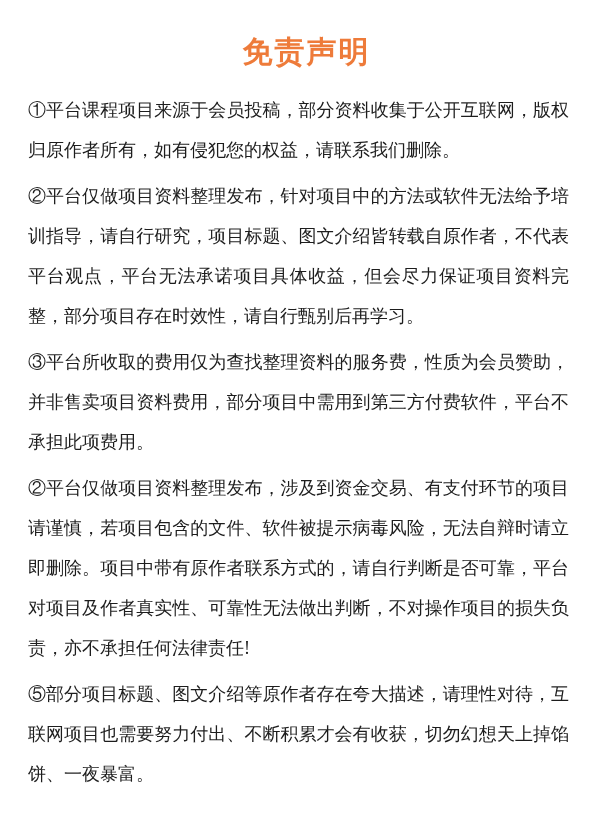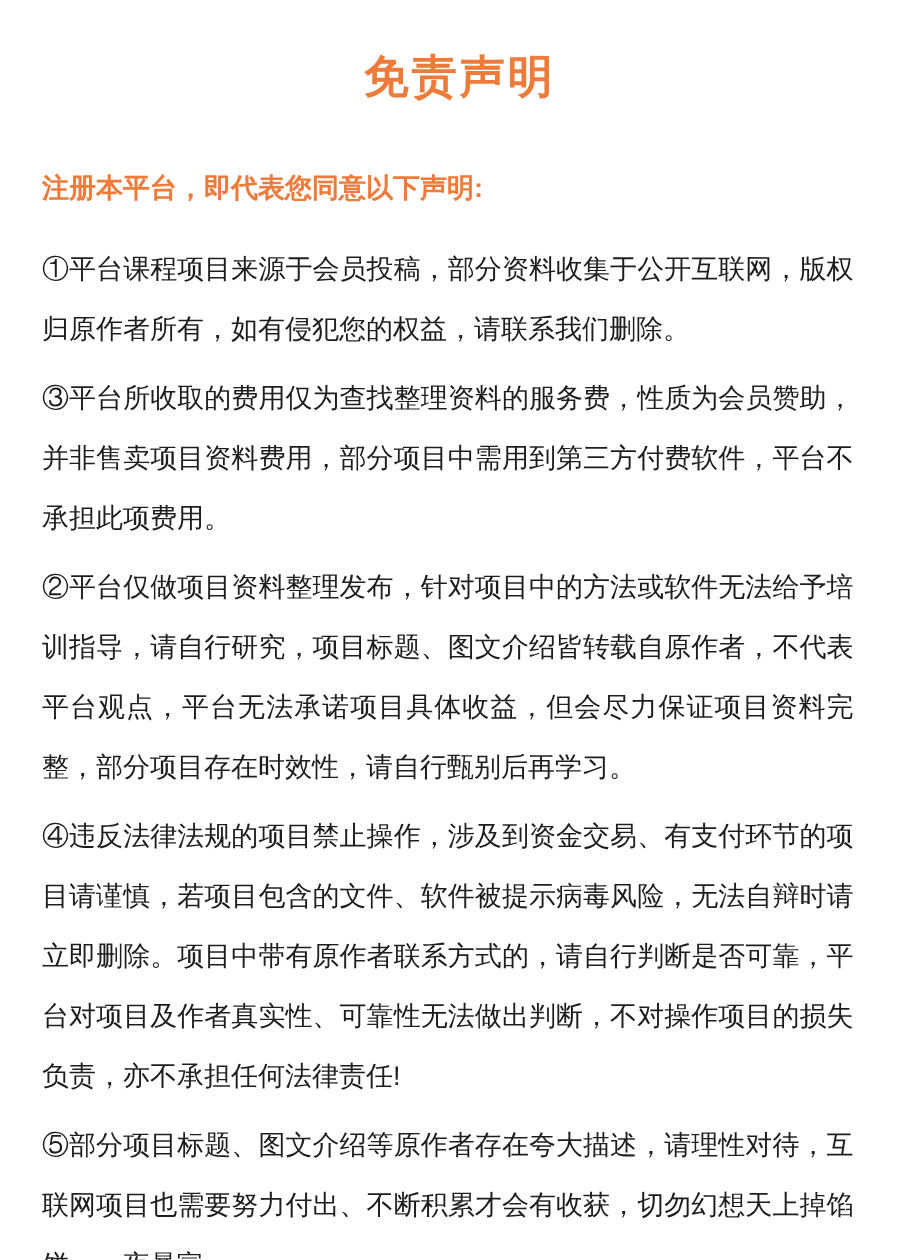--- a/index.html
+++ b/index.html
@@ -6,21 +6,21 @@
     margin: 0;
     padding: 0;
     background: #ffffff;
   }
   .page {
     position: relative;
     width: 613px;
     height: 840px;
     background: #ffffff;
     overflow: hidden;
-    font-family: Liberation Sans, sans-serif;
+    font-family: Liberation Serif, serif;
   }
   .doc-title {
     margin: 0;
     padding-top: 36px;
     font-size: 30px;
     line-height: 32px;
     font-weight: 700;
     text-align: center;
     letter-spacing: 2px;
     color: #ee7b3a;
@@ -44,23 +44,22 @@
     text-align: justify;
     text-justify: inter-ideograph;
   }
 </style>
 </head>
 <body>
 
 <div class="page">
   <h1 class="doc-title">免责声明</h1>
 
-  <p class="doc-intro">注册本平台，即代表您同意以下声明:</p>
 
   <div class="doc-body">
     <p class="doc-paragraph">①平台课程项目来源于会员投稿，部分资料收集于公开互联网，版权归原作者所有，如有侵犯您的权益，请联系我们删除。</p>
+    <p class="doc-paragraph">②平台仅做项目资料整理发布，针对项目中的方法或软件无法给予培训指导，请自行研究，项目标题、图文介绍皆转载自原作者，不代表平台观点，平台无法承诺项目具体收益，但会尽力保证项目资料完整，部分项目存在时效性，请自行甄别后再学习。</p>
     <p class="doc-paragraph">③平台所收取的费用仅为查找整理资料的服务费，性质为会员赞助，并非售卖项目资料费用，部分项目中需用到第三方付费软件，平台不承担此项费用。</p>
-    <p class="doc-paragraph">②平台仅做项目资料整理发布，针对项目中的方法或软件无法给予培训指导，请自行研究，项目标题、图文介绍皆转载自原作者，不代表平台观点，平台无法承诺项目具体收益，但会尽力保证项目资料完整，部分项目存在时效性，请自行甄别后再学习。</p>
-    <p class="doc-paragraph">④违反法律法规的项目禁止操作，涉及到资金交易、有支付环节的项目请谨慎，若项目包含的文件、软件被提示病毒风险，无法自辩时请立即删除。项目中带有原作者联系方式的，请自行判断是否可靠，平台对项目及作者真实性、可靠性无法做出判断，不对操作项目的损失负责，亦不承担任何法律责任!</p>
+    <p class="doc-paragraph">②平台仅做项目资料整理发布，涉及到资金交易、有支付环节的项目请谨慎，若项目包含的文件、软件被提示病毒风险，无法自辩时请立即删除。项目中带有原作者联系方式的，请自行判断是否可靠，平台对项目及作者真实性、可靠性无法做出判断，不对操作项目的损失负责，亦不承担任何法律责任!</p>
     <p class="doc-paragraph">⑤部分项目标题、图文介绍等原作者存在夸大描述，请理性对待，互联网项目也需要努力付出、不断积累才会有收获，切勿幻想天上掉馅饼、一夜暴富。</p>
 
   </div>
 </div>
 
 </body></html>

